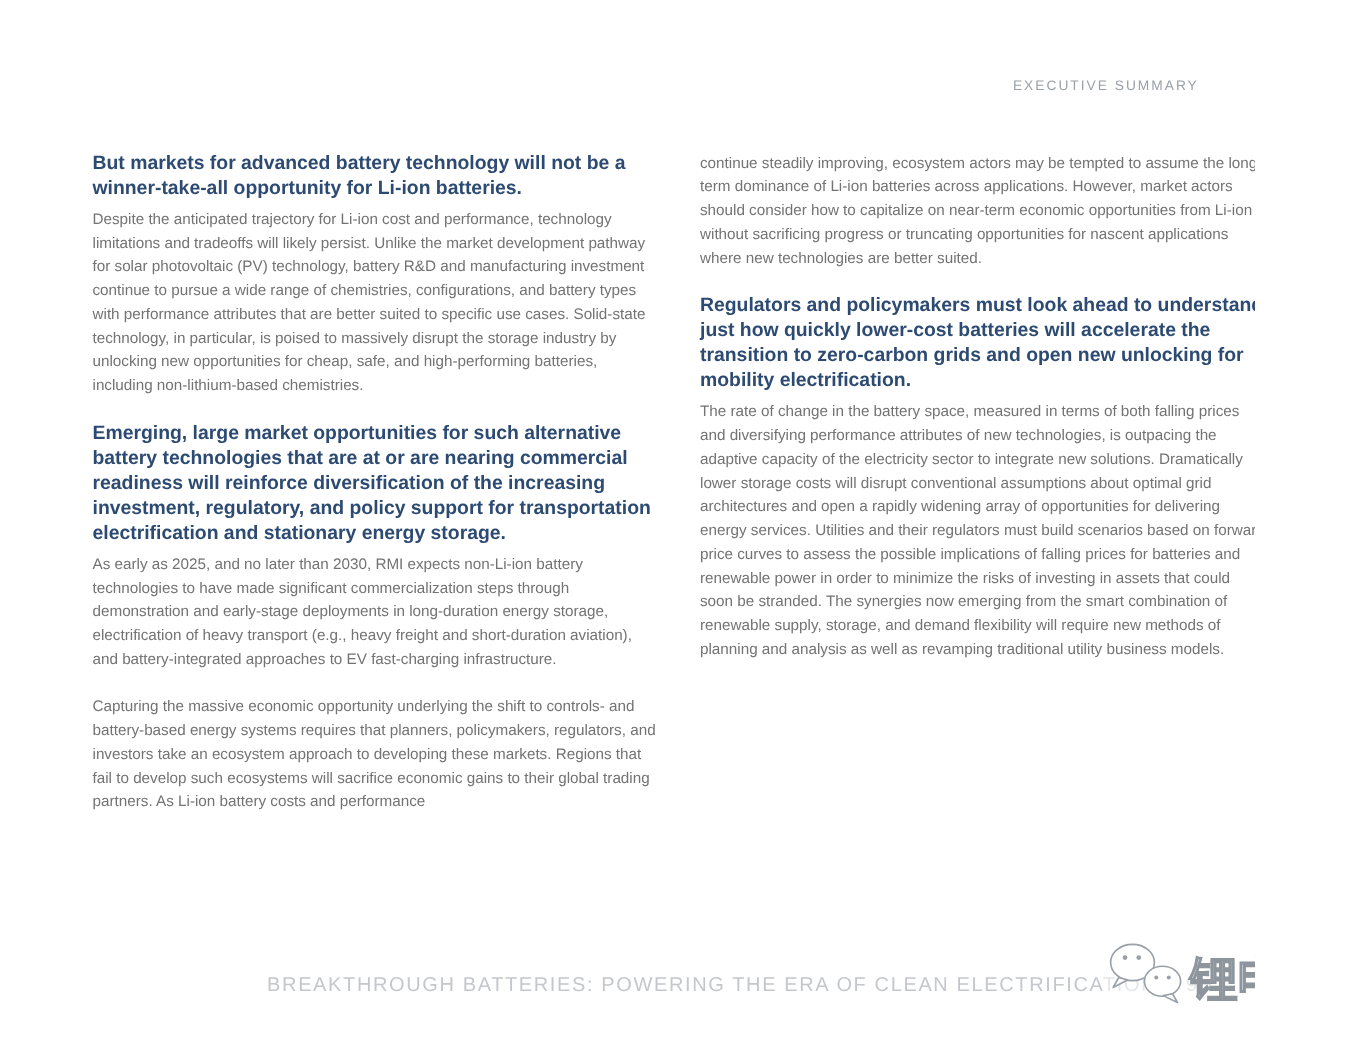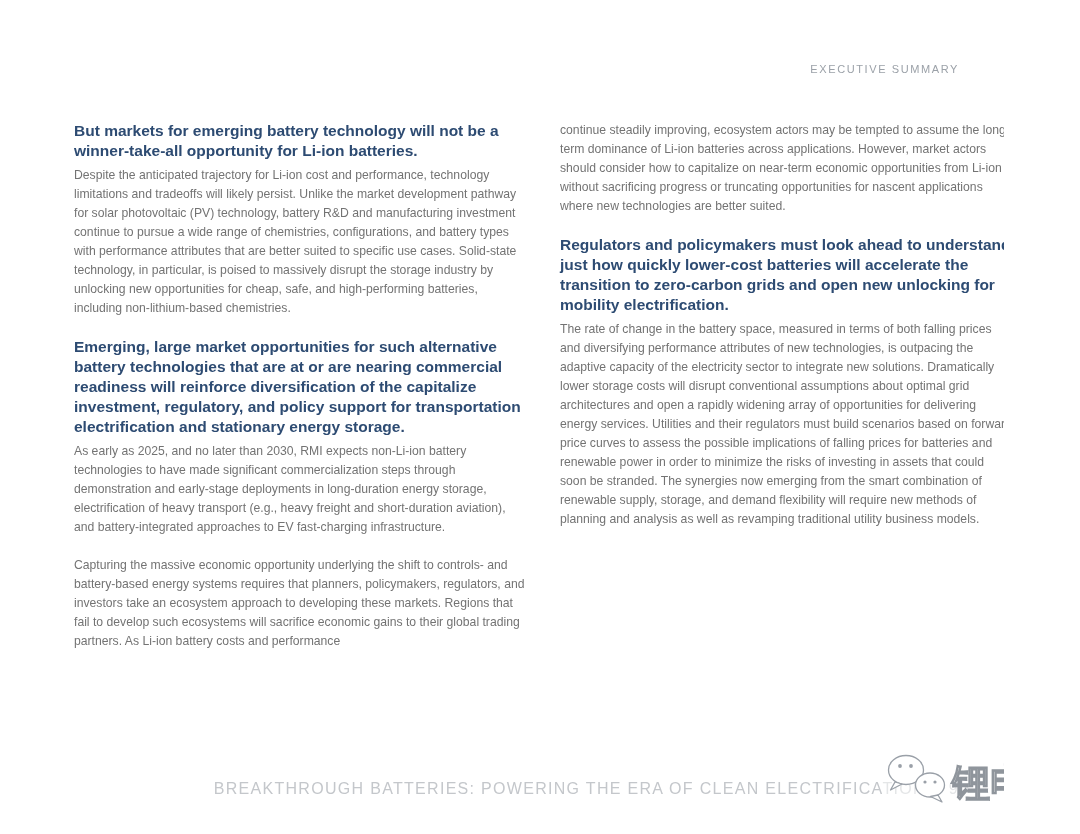--- a/index.html
+++ b/index.html
@@ -71,23 +71,23 @@
 </head>
 <body>
 
 <div class="page">
 
   <div class="header-label">EXECUTIVE SUMMARY</div>
 
   <div class="content">
 
     <div class="col">
-      <h2 class="heading">But markets for emerging battery technology will not be a winner-take-all opportunity for Li-ion batteries.</h2>
+      <h2 class="heading">But markets for advanced battery technology will not be a winner-take-all opportunity for Li-ion batteries.</h2>
       <p class="body-text">Despite the anticipated trajectory for Li-ion cost and performance, technology limitations and tradeoffs will likely persist. Unlike the market development pathway for solar photovoltaic (PV) technology, battery R&amp;D and manufacturing investment continue to pursue a wide range of chemistries, configurations, and battery types with performance attributes that are better suited to specific use cases. Solid-state technology, in particular, is poised to massively disrupt the storage industry by unlocking new opportunities for cheap, safe, and high-performing batteries, including non-lithium-based chemistries.</p>
-      <h2 class="heading">Emerging, large market opportunities for such alternative battery technologies that are at or are nearing commercial readiness will reinforce diversification of the capitalize investment, regulatory, and policy support for transportation electrification and stationary energy storage.</h2>
+      <h2 class="heading">Emerging, large market opportunities for such alternative battery technologies that are at or are nearing commercial readiness will reinforce diversification of the increasing investment, regulatory, and policy support for transportation electrification and stationary energy storage.</h2>
       <p class="body-text">As early as 2025, and no later than 2030, RMI expects non-Li-ion battery technologies to have made significant commercialization steps through demonstration and early-stage deployments in long-duration energy storage, electrification of heavy transport (e.g., heavy freight and short-duration aviation), and battery-integrated approaches to EV fast-charging infrastructure.</p>
       <p class="body-text">Capturing the massive economic opportunity underlying the shift to controls- and battery-based energy systems requires that planners, policymakers, regulators, and investors take an ecosystem approach to developing these markets. Regions that fail to develop such ecosystems will sacrifice economic gains to their global trading partners. As Li-ion battery costs and performance</p>
     </div>
 
     <div class="col">
       <p class="body-text">continue steadily improving, ecosystem actors may be tempted to assume the long-term dominance of Li-ion batteries across applications. However, market actors should consider how to capitalize on near-term economic opportunities from Li-ion without sacrificing progress or truncating opportunities for nascent applications where new technologies are better suited.</p>
       <h2 class="heading">Regulators and policymakers must look ahead to understand just how quickly lower-cost batteries will accelerate the transition to zero-carbon grids and open new unlocking for mobility electrification.</h2>
       <p class="body-text">The rate of change in the battery space, measured in terms of both falling prices and diversifying performance attributes of new technologies, is outpacing the adaptive capacity of the electricity sector to integrate new solutions. Dramatically lower storage costs will disrupt conventional assumptions about optimal grid architectures and open a rapidly widening array of opportunities for delivering energy services. Utilities and their regulators must build scenarios based on forward price curves to assess the possible implications of falling prices for batteries and renewable power in order to minimize the risks of investing in assets that could soon be stranded. The synergies now emerging from the smart combination of renewable supply, storage, and demand flexibility will require new methods of planning and analysis as well as revamping traditional utility business models.</p>
     </div>
 

